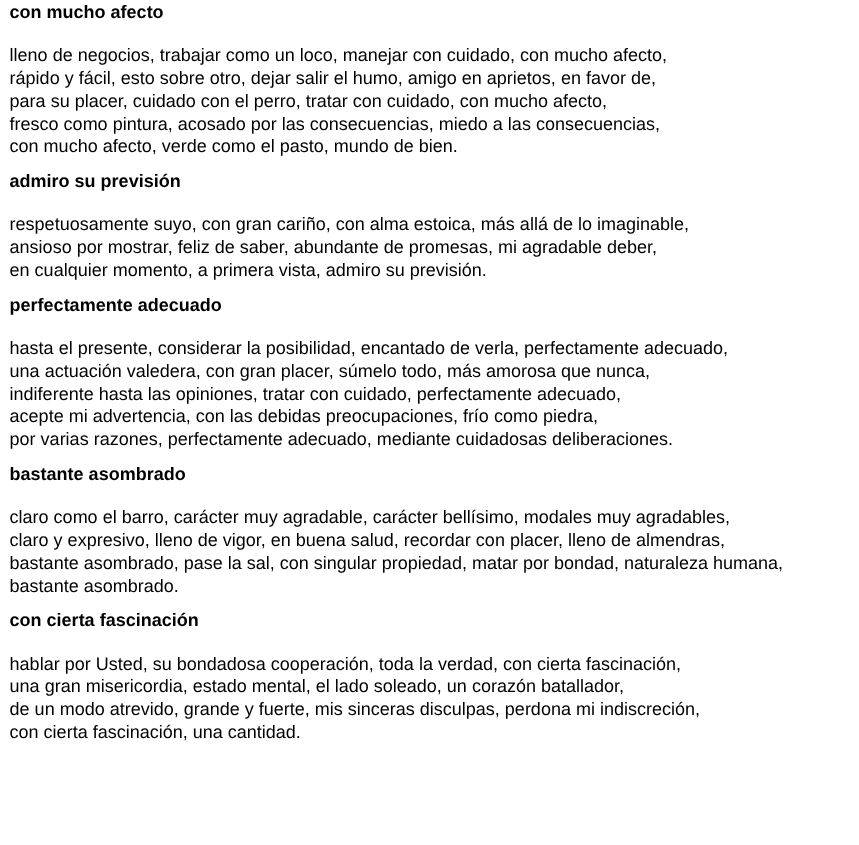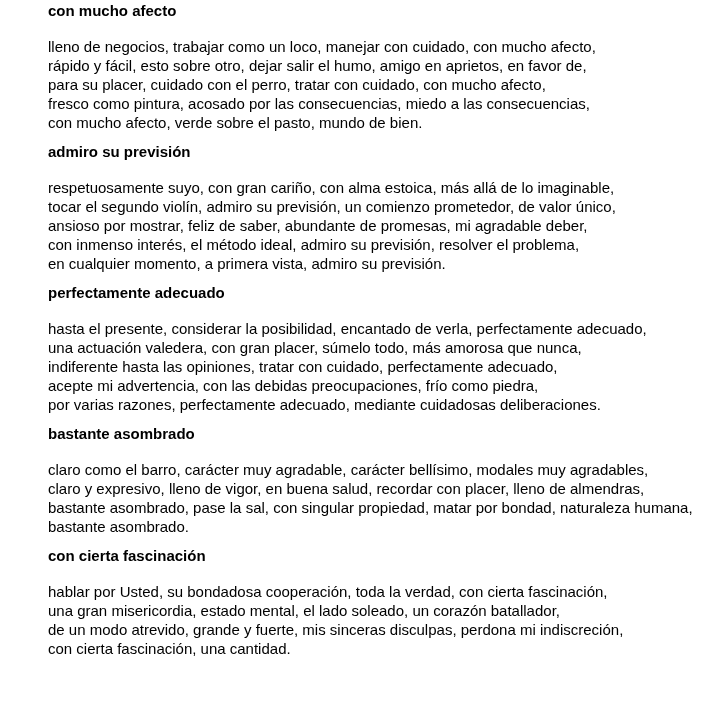--- a/index.html
+++ b/index.html
@@ -1,52 +1,50 @@
 <!DOCTYPE html>
 <html><head>
 <meta charset="utf-8">
 <style>
   html, body { margin: 0; padding: 0; background: #ffffff; }
   body {
     width: 716px; height: 704px; overflow: hidden;
     font-family: "Liberation Sans", sans-serif;
     color: #000000;
   }
-  .doc { padding: 2px 0 0 8px; margin-left: 40px; }
+  .doc { padding: 2px 0 0 8px; }
   .section h2 {
     font-size: 15px; font-weight: bold; margin: 0; line-height: 18px;
     height: 18px;
   }
   .section .body { margin: 17px 0 0 0; font-size: 15px; line-height: 19px; }
   .section .line { display: block; white-space: nowrap; }
   .section { margin-bottom: 11px; }
 </style>
 </head>
 <body>
 
 <div class="doc">
 
   <div class="section">
     <h2>con mucho afecto</h2>
     <p class="body">
       <span class="line">lleno de negocios, trabajar como un loco, manejar con cuidado, con mucho afecto,</span>
       <span class="line">rápido y fácil, esto sobre otro, dejar salir el humo, amigo en aprietos, en favor de,</span>
       <span class="line">para su placer, cuidado con el perro, tratar con cuidado, con mucho afecto,</span>
       <span class="line">fresco como pintura, acosado por las consecuencias, miedo a las consecuencias,</span>
-      <span class="line">con mucho afecto, verde sobre el pasto, mundo de bien.</span>
+      <span class="line">con mucho afecto, verde como el pasto, mundo de bien.</span>
     </p>
   </div>
 
   <div class="section">
     <h2>admiro su previsión</h2>
     <p class="body">
       <span class="line">respetuosamente suyo, con gran cariño, con alma estoica, más allá de lo imaginable,</span>
-      <span class="line">tocar el segundo violín, admiro su previsión, un comienzo prometedor, de valor único,</span>
       <span class="line">ansioso por mostrar, feliz de saber, abundante de promesas, mi agradable deber,</span>
-      <span class="line">con inmenso interés, el método ideal, admiro su previsión, resolver el problema,</span>
       <span class="line">en cualquier momento, a primera vista, admiro su previsión.</span>
     </p>
   </div>
 
   <div class="section">
     <h2>perfectamente adecuado</h2>
     <p class="body">
       <span class="line">hasta el presente, considerar la posibilidad, encantado de verla, perfectamente adecuado,</span>
       <span class="line">una actuación valedera, con gran placer, súmelo todo, más amorosa que nunca,</span>
       <span class="line">indiferente hasta las opiniones, tratar con cuidado, perfectamente adecuado,</span>

